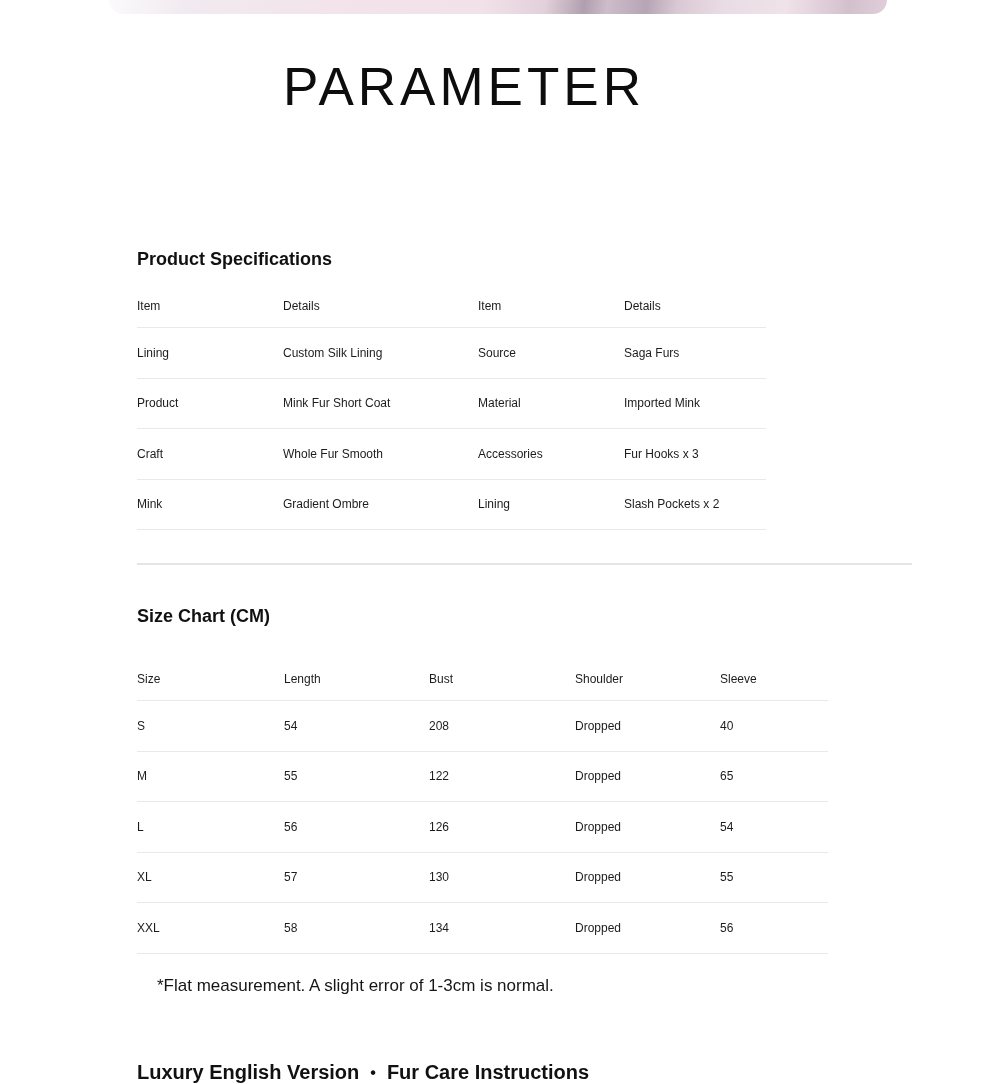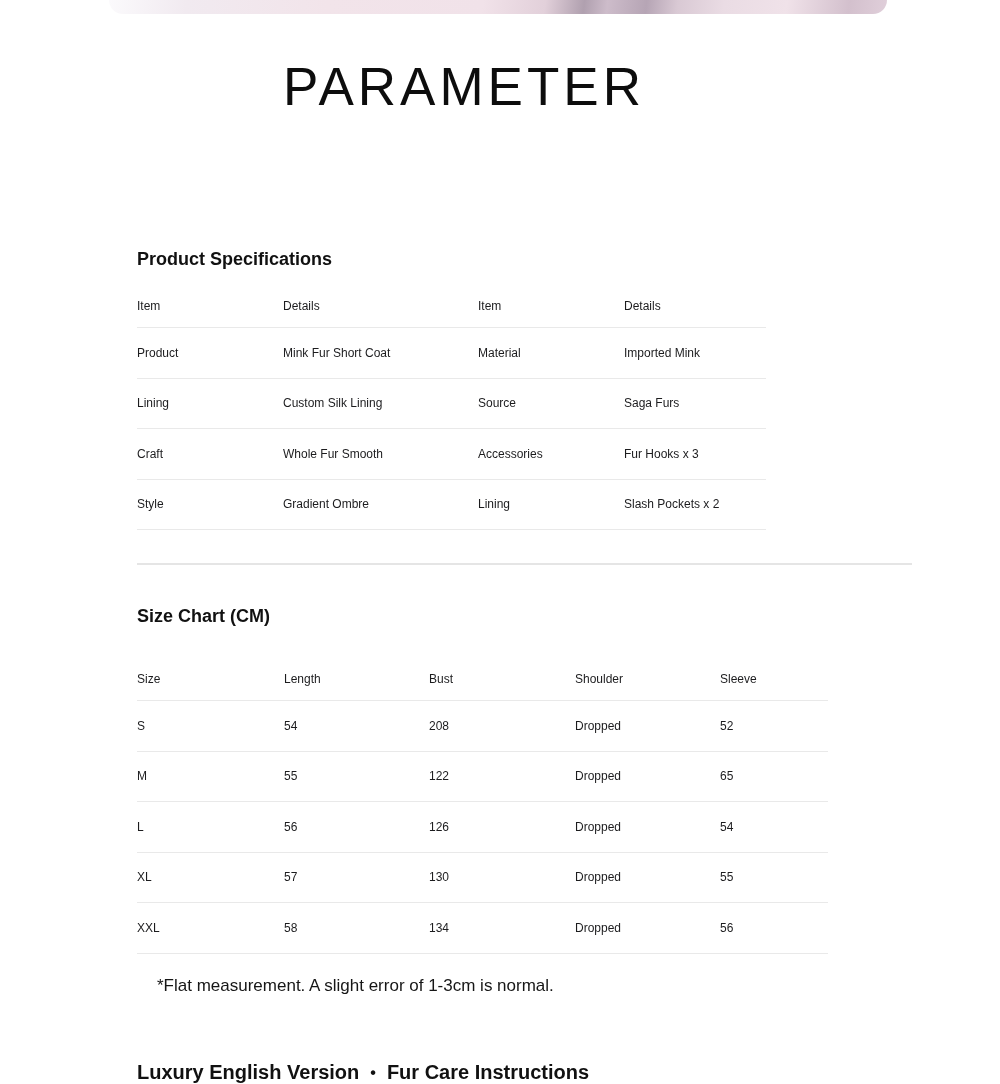--- a/index.html
+++ b/index.html
@@ -107,39 +107,39 @@
 <div class="section-heading" id="specs-heading">Product Specifications</div>
 
 <div class="table" id="spec-table">
   <div class="trow head">
     <div class="tcell">Item</div>
     <div class="tcell">Details</div>
     <div class="tcell">Item</div>
     <div class="tcell">Details</div>
   </div>
   <div class="trow">
+    <div class="tcell">Lining</div>
+    <div class="tcell">Custom Silk Lining</div>
+    <div class="tcell">Source</div>
+    <div class="tcell">Saga Furs</div>
+  </div>
+  <div class="trow">
     <div class="tcell">Product</div>
     <div class="tcell">Mink Fur Short Coat</div>
     <div class="tcell">Material</div>
     <div class="tcell">Imported Mink</div>
-  </div>
-  <div class="trow">
-    <div class="tcell">Lining</div>
-    <div class="tcell">Custom Silk Lining</div>
-    <div class="tcell">Source</div>
-    <div class="tcell">Saga Furs</div>
   </div>
   <div class="trow">
     <div class="tcell">Craft</div>
     <div class="tcell">Whole Fur Smooth</div>
     <div class="tcell">Accessories</div>
     <div class="tcell">Fur Hooks x 3</div>
   </div>
   <div class="trow">
-    <div class="tcell">Style</div>
+    <div class="tcell">Mink</div>
     <div class="tcell">Gradient Ombre</div>
     <div class="tcell">Lining</div>
     <div class="tcell">Slash Pockets x 2</div>
   </div>
 </div>
 
 <div class="divider"></div>
 
 <div class="section-heading" id="sizes-heading">Size Chart (CM)</div>
 
@@ -149,21 +149,21 @@
     <div class="tcell">Length</div>
     <div class="tcell">Bust</div>
     <div class="tcell">Shoulder</div>
     <div class="tcell">Sleeve</div>
   </div>
   <div class="trow">
     <div class="tcell">S</div>
     <div class="tcell">54</div>
     <div class="tcell">208</div>
     <div class="tcell">Dropped</div>
-    <div class="tcell">52</div>
+    <div class="tcell">40</div>
   </div>
   <div class="trow">
     <div class="tcell">M</div>
     <div class="tcell">55</div>
     <div class="tcell">122</div>
     <div class="tcell">Dropped</div>
     <div class="tcell">65</div>
   </div>
   <div class="trow">
     <div class="tcell">L</div>

